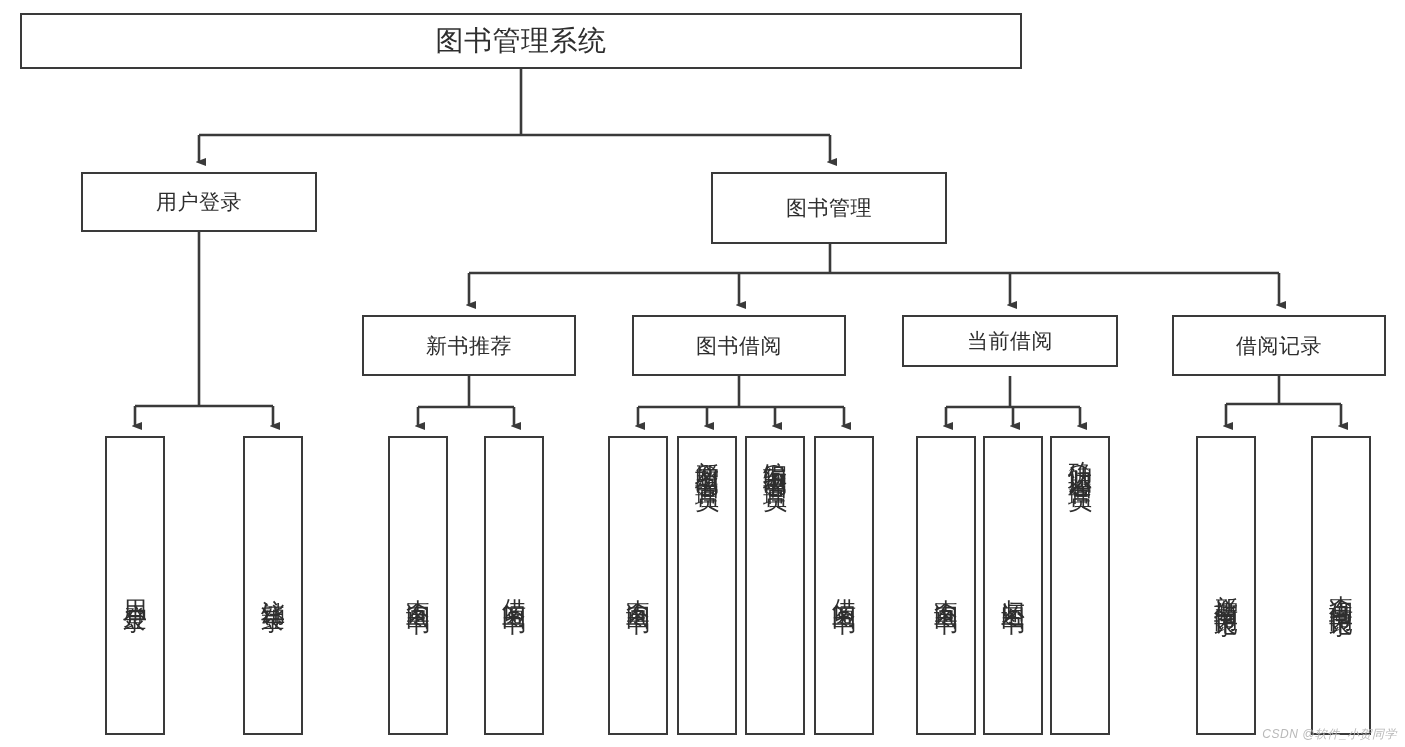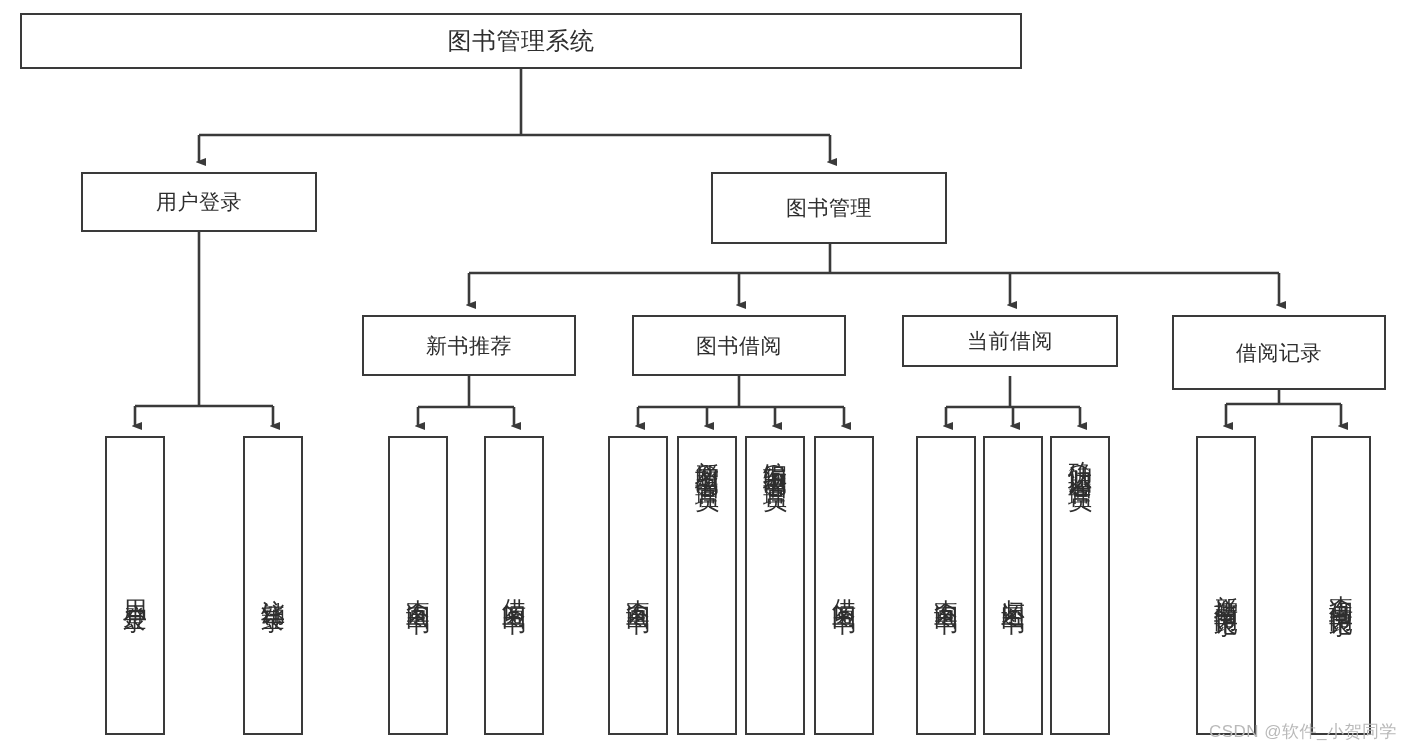--- a/index.html
+++ b/index.html
@@ -38,44 +38,45 @@
     color: #2e2e2e;
     letter-spacing: 0.5px;
     line-height: 1.1;
     text-align: center;
     white-space: nowrap;
   }
   .node.horizontal .label {
     font-size: 21px;
   }
   .node.root .label {
-    font-size: 24px;
+    font-size: 28px;
   }
   .node.vertical {
     align-items: flex-start;
     justify-content: center;
     padding-top: 4px;
   }
   .node.vertical .label {
     writing-mode: vertical-rl;
     text-orientation: upright;
     font-size: 24px;
     letter-spacing: 4px;
     line-height: 1;
     white-space: nowrap;
   }
   .watermark {
     position: absolute;
     right: 8px;
     bottom: 4px;
-    font-size: 17px;
+    font-size: 12px;
     color: #b9b9b9;
     letter-spacing: 0.5px;
     z-index: 3;
     white-space: nowrap;
+    font-style: italic;
   }
 </style>
 </head>
 <body>
 
 <div id="diagram-root">
 
   <svg class="connectors" viewBox="0 0 1405 747" xmlns="http://www.w3.org/2000/svg">
     <defs>
       <marker id="arrow" markerWidth="10" markerHeight="10" refX="4" refY="7" orient="auto" markerUnits="userSpaceOnUse">
@@ -139,21 +140,21 @@
 
   <div class="node horizontal" style="left:632px; top:315px; width:214px; height:61px;">
     <span class="label">图书借阅</span>
   </div>
   <div class="node horizontal" style="left:362px; top:315px; width:214px; height:61px;">
     <span class="label">新书推荐</span>
   </div>
   <div class="node horizontal" style="left:902px; top:315px; width:216px; height:52px;">
     <span class="label">当前借阅</span>
   </div>
-  <div class="node horizontal" style="left:1172px; top:315px; width:214px; height:75px;">
+  <div class="node horizontal" style="left:1172px; top:315px; width:214px; height:61px;">
     <span class="label">借阅记录</span>
   </div>
 
   <div class="node vertical" style="left:105px; top:436px; width:60px; height:299px; align-items:center;">
     <span class="label">用户登录</span>
   </div>
   <div class="node vertical" style="left:243px; top:436px; width:60px; height:299px; align-items:center;">
     <span class="label">注销登录</span>
   </div>
   <div class="node vertical" style="left:388px; top:436px; width:60px; height:299px; align-items:center;">

